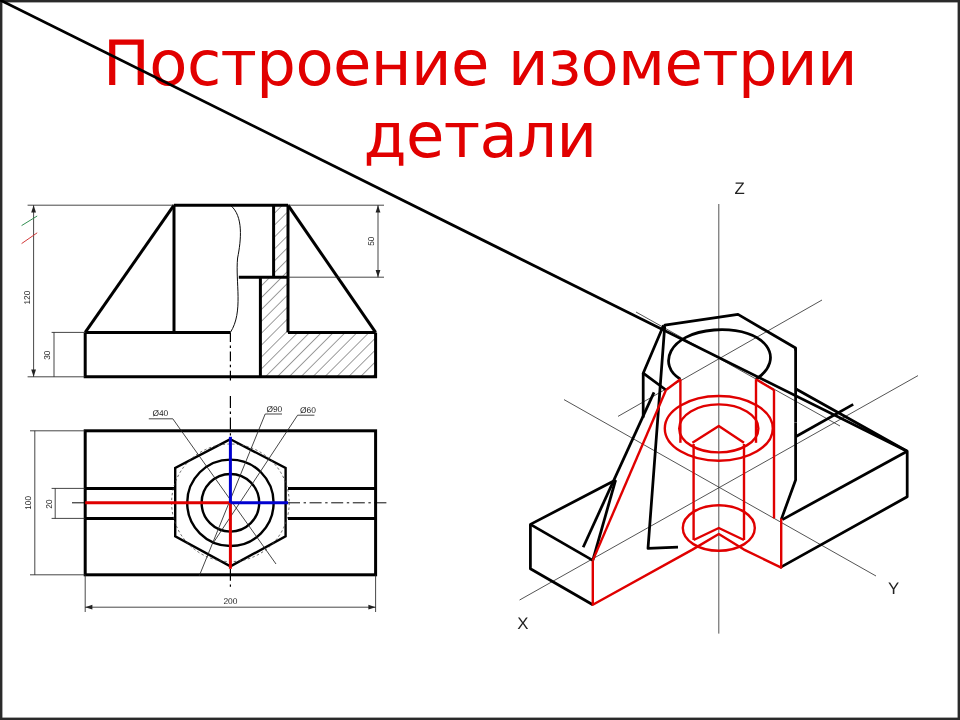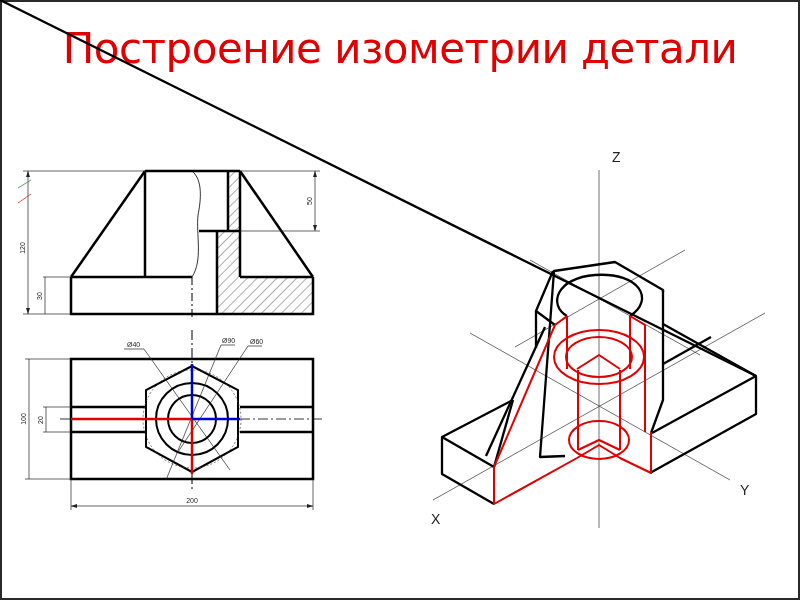--- a/index.html
+++ b/index.html
@@ -1,18 +1,18 @@
 <!DOCTYPE html>
 <html><head>
   <meta charset="utf-8">
   <style>
     html, body { margin: 0; padding: 0; background: #ffffff; }
     body { width: 800px; height: 600px; overflow: hidden; position: relative; font-family: "Liberation Sans", sans-serif; }
     .slide { position: absolute; left: 0; top: 0; width: 796px; height: 596px; border: 2px solid #2a2a2a; background: #ffffff; }
-    .title { position: absolute; left: 0; top: 24px; width: 800px; text-align: center; color: #e10000; font-size: 42px; font-family: "DejaVu Sans", sans-serif; letter-spacing: -0.5px; font-weight: normal; }
+    .title { position: absolute; left: 0; top: 24px; width: 800px; text-align: center; color: #e10000; font-size: 52px; font-family: "DejaVu Sans", sans-serif; letter-spacing: -0.5px; font-weight: normal; }
     svg { position: absolute; left: 0; top: 0; }
     .dimtxt { font-family: "Liberation Sans", sans-serif; font-size: 7px; fill: #222; }
     .axislbl { font-family: "Liberation Sans", sans-serif; font-size: 14px; fill: #222; }
   </style>
 </head>
 <body>
 
 <div class="slide"></div>
 <div class="title">Построение изометрии детали</div>
 

